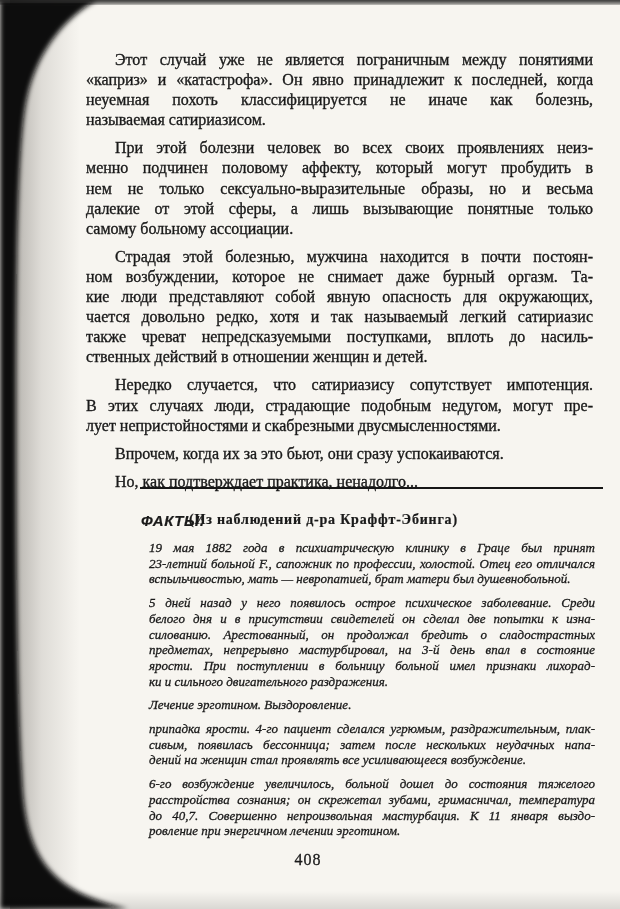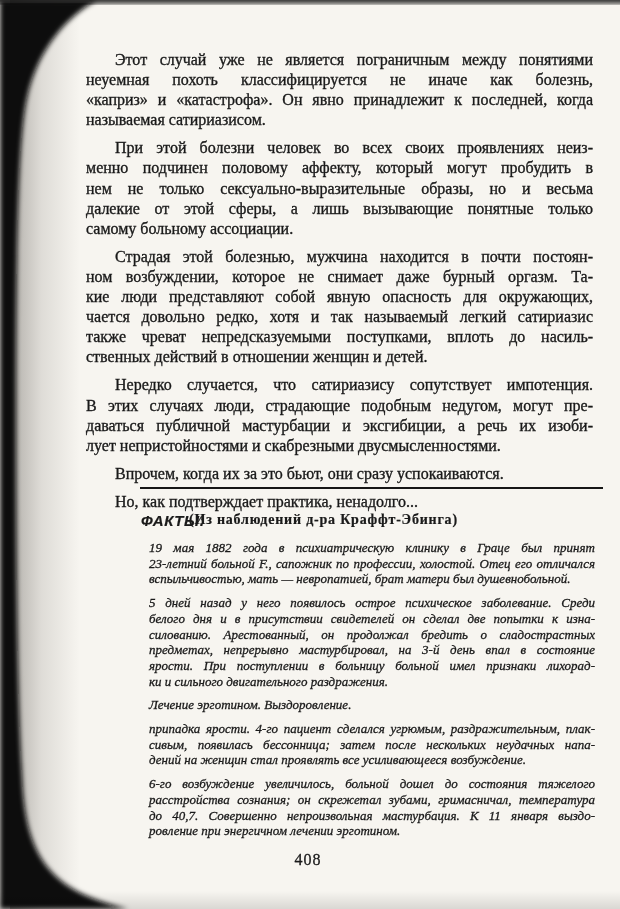--- a/index.html
+++ b/index.html
@@ -66,43 +66,42 @@
   }
 </style>
 </head>
 <body>
 
 <div class="scan">
 
   <div class="main-text">
       <div class="para">
         <div class="line indent">Этот случай уже не является пограничным между понятиями</div>
+        <div class="line">«каприз» и «катастрофа». Он явно принадлежит к последней, когда</div>
         <div class="line">неуемная похоть классифицируется не иначе как болезнь,</div>
-        <div class="line">«каприз» и «катастрофа». Он явно принадлежит к последней, когда</div>
         <div class="line last">называемая сатириазисом.</div>
       </div>
       <div class="para">
         <div class="line indent">При этой болезни человек во всех своих проявлениях неиз-</div>
         <div class="line">менно подчинен половому аффекту, который могут пробудить в</div>
         <div class="line">нем не только сексуально-выразительные образы, но и весьма</div>
         <div class="line">далекие от этой сферы, а лишь вызывающие понятные только</div>
         <div class="line last">самому больному ассоциации.</div>
       </div>
       <div class="para">
         <div class="line indent">Страдая этой болезнью, мужчина находится в почти постоян-</div>
         <div class="line">ном возбуждении, которое не снимает даже бурный оргазм. Та-</div>
         <div class="line">кие люди представляют собой явную опасность для окружающих,</div>
         <div class="line">чается довольно редко, хотя и так называемый легкий сатириазис</div>
         <div class="line">также чреват непредсказуемыми поступками, вплоть до насиль-</div>
         <div class="line last">ственных действий в отношении женщин и детей.</div>
       </div>
       <div class="para">
         <div class="line indent">Нередко случается, что сатириазису сопутствует импотенция.</div>
         <div class="line">В этих случаях люди, страдающие подобным недугом, могут пре-</div>
-        <div class="line">даваться публичной мастурбации и эксгибиции, а речь их изоби-</div>
         <div class="line last">лует непристойностями и скабрезными двусмысленностями.</div>
       </div>
       <div class="para">
         <div class="line last indent">Впрочем, когда их за это бьют, они сразу успокаиваются.</div>
       </div>
       <div class="para">
         <div class="line last indent">Но, как подтверждает практика, ненадолго...</div>
       </div>
     </div>
 

